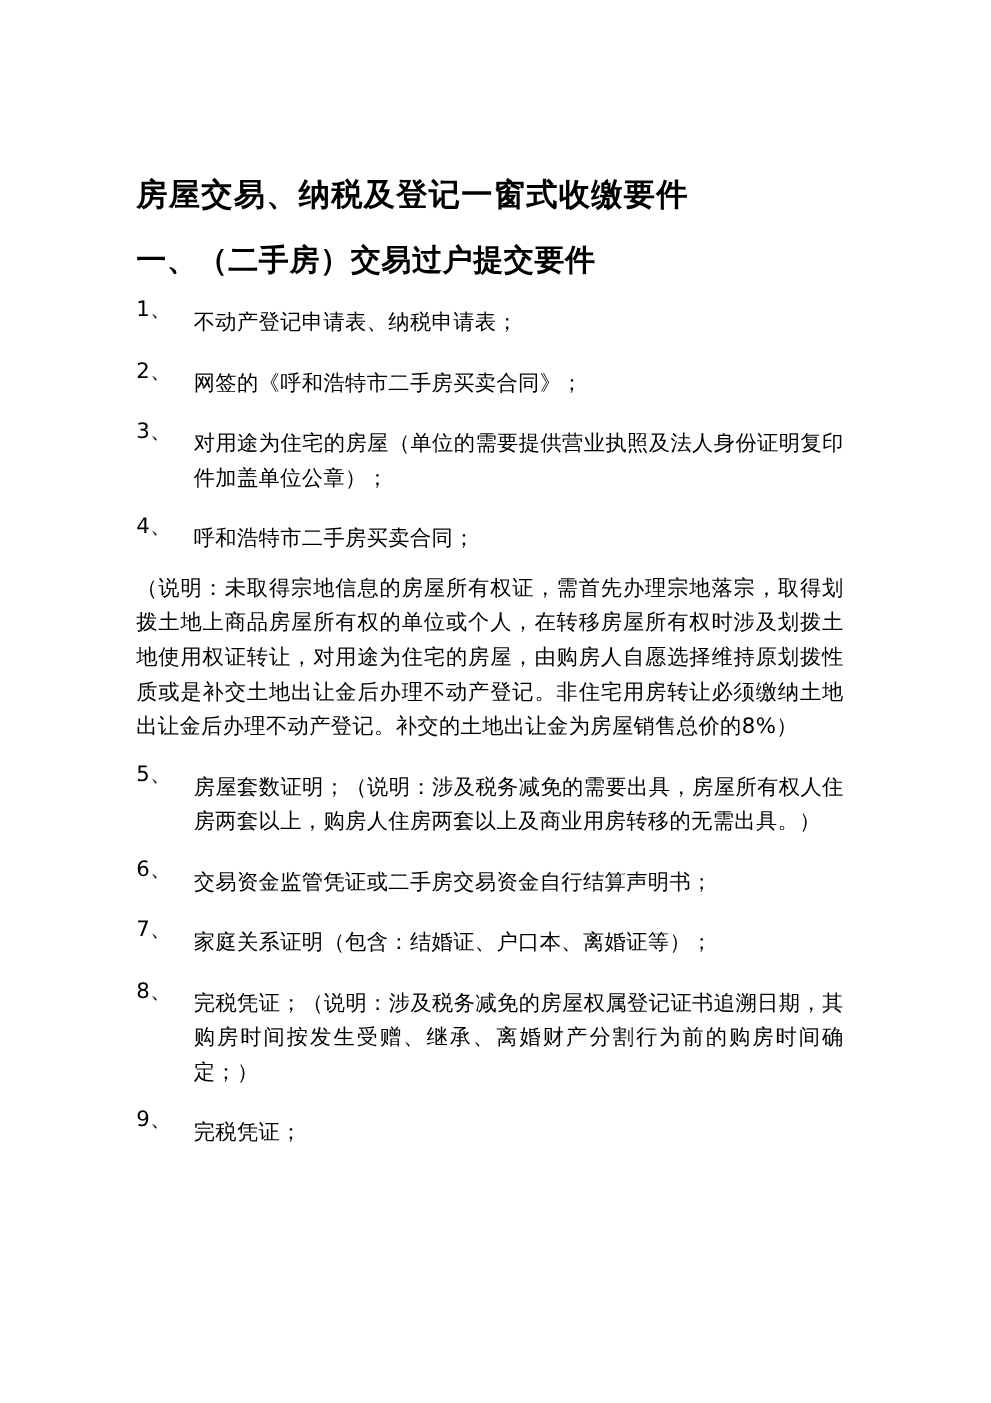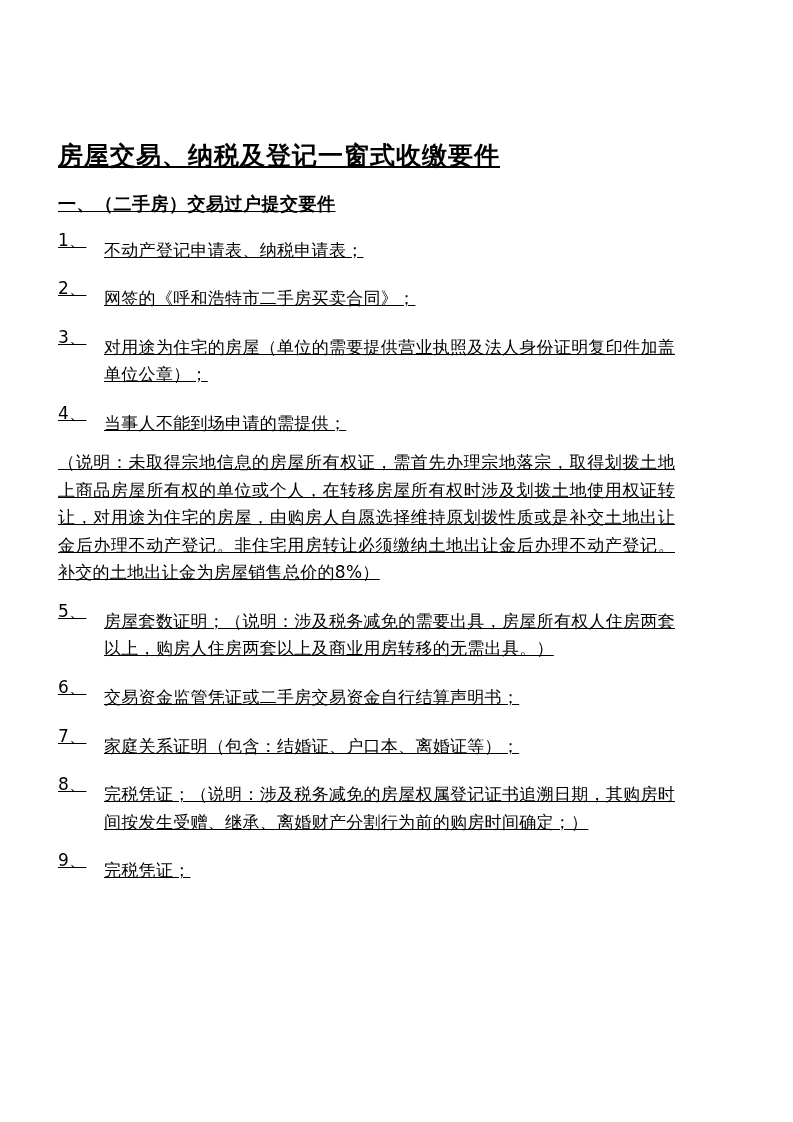--- a/index.html
+++ b/index.html
@@ -12,34 +12,33 @@
     height: 1122px;
     font-family: "DejaVu Sans", "Liberation Sans", sans-serif;
     color: #000000;
     -webkit-font-smoothing: antialiased;
   }
   .page {
     position: relative;
     width: 793px;
     height: 972px;
     box-sizing: border-box;
-    padding: 140px 118px 0 58px;
+    padding: 140px 118px 0 109px;
     overflow: hidden;
-    text-decoration: underline;
   }
   .doc-title {
     font-size: 25px;
     font-weight: bold;
     letter-spacing: 1px;
     line-height: 1.3;
     margin: 0 0 18px 0;
     text-align: left;
   }
   .section-head {
-    font-size: 18px;
+    font-size: 24px;
     font-weight: bold;
     line-height: 1.45;
     margin: 14px 0 10px 0;
     letter-spacing: 0.5px;
   }
   .item {
     display: flex;
     font-size: 17px;
     line-height: 1.62;
     margin: 0 0 11px 0;
@@ -83,21 +82,21 @@
     <span class="txt">网签的《呼和浩特市二手房买卖合同》；</span>
   </div>
 
   <div class="item">
     <span class="num">3、</span>
     <span class="txt">对用途为住宅的房屋（单位的需要提供营业执照及法人身份证明复印件加盖单位公章）；</span>
   </div>
 
   <div class="item">
     <span class="num">4、</span>
-    <span class="txt">当事人不能到场申请的需提供；</span>
+    <span class="txt">呼和浩特市二手房买卖合同；</span>
   </div>
 
   <p class="note">（说明：未取得宗地信息的房屋所有权证，需首先办理宗地落宗，取得划拨土地上商品房屋所有权的单位或个人，在转移房屋所有权时涉及划拨土地使用权证转让，对用途为住宅的房屋，由购房人自愿选择维持原划拨性质或是补交土地出让金后办理不动产登记。非住宅用房转让必须缴纳土地出让金后办理不动产登记。补交的土地出让金为房屋销售总价的8%）</p>
 
   <div class="item">
     <span class="num">5、</span>
     <span class="txt">房屋套数证明；（说明：涉及税务减免的需要出具，房屋所有权人住房两套以上，购房人住房两套以上及商业用房转移的无需出具。）</span>
   </div>
 
   <div class="item">

